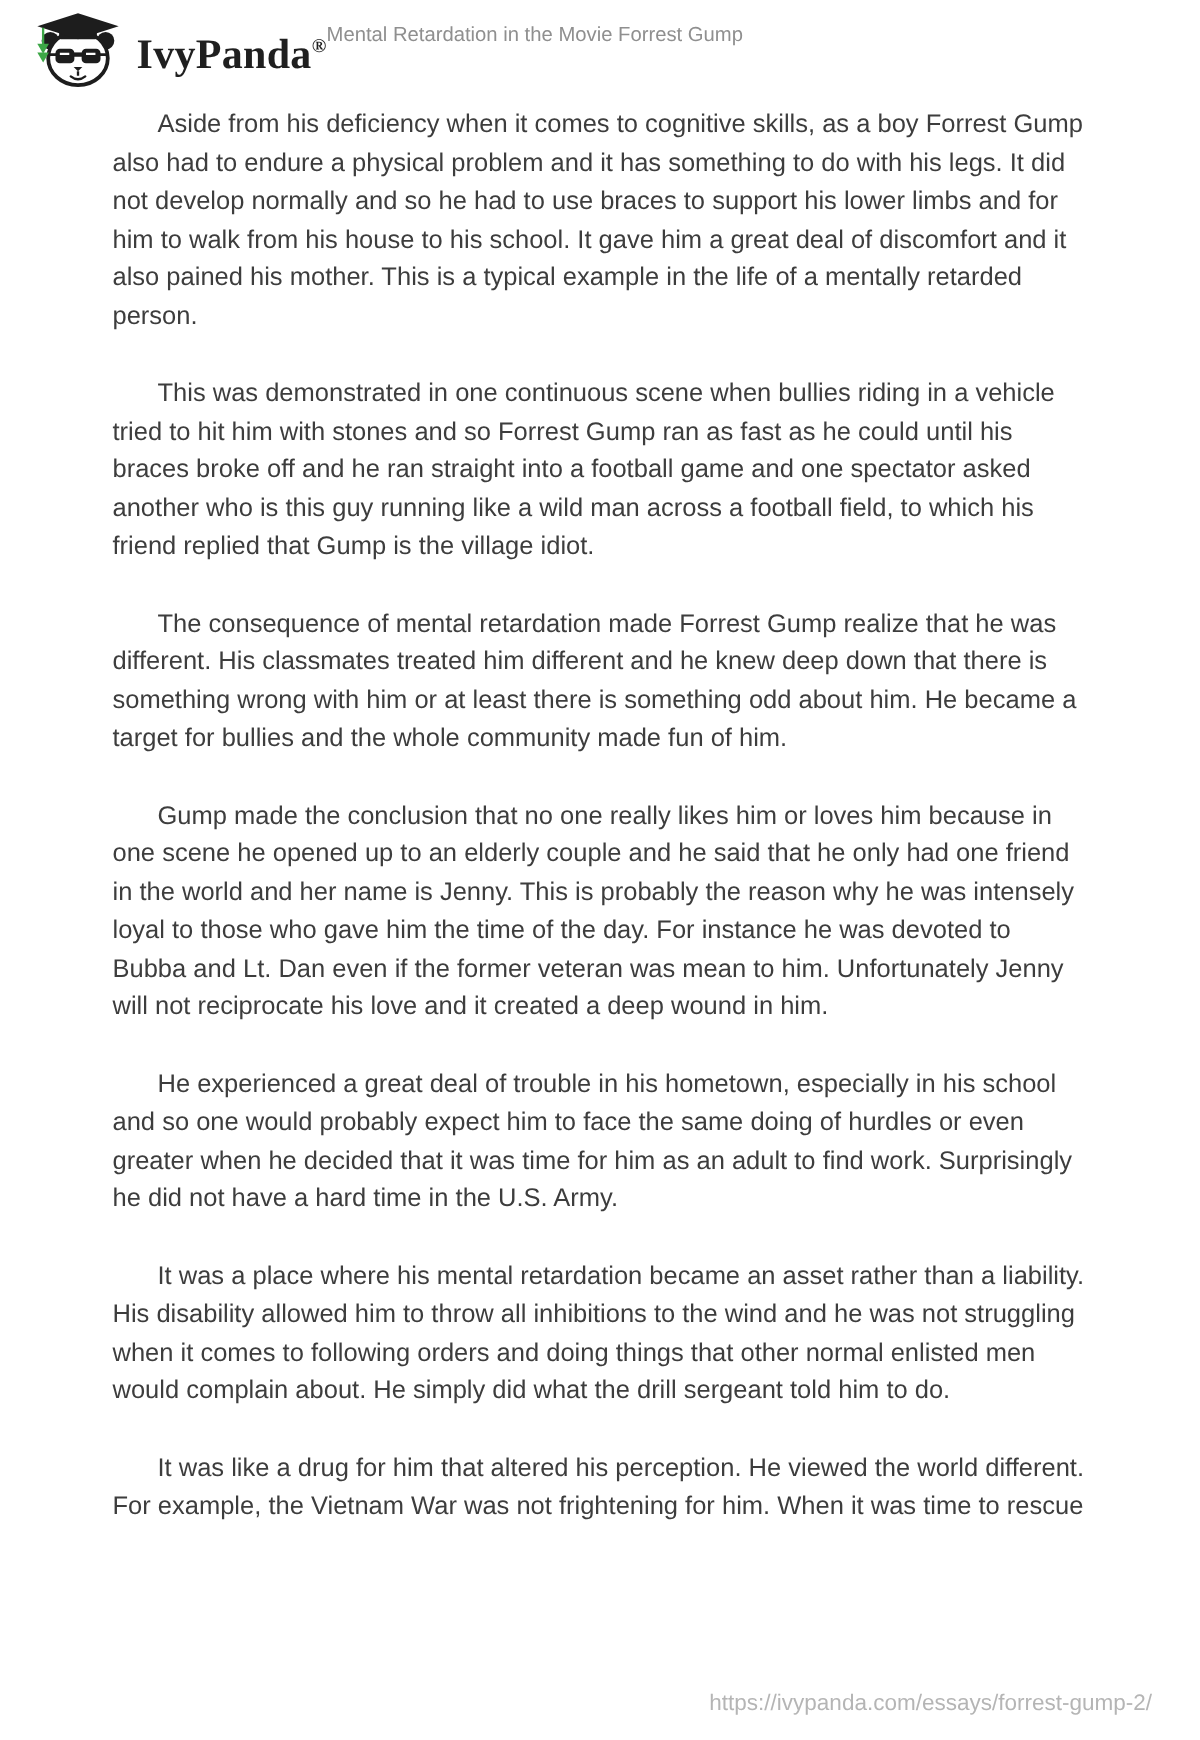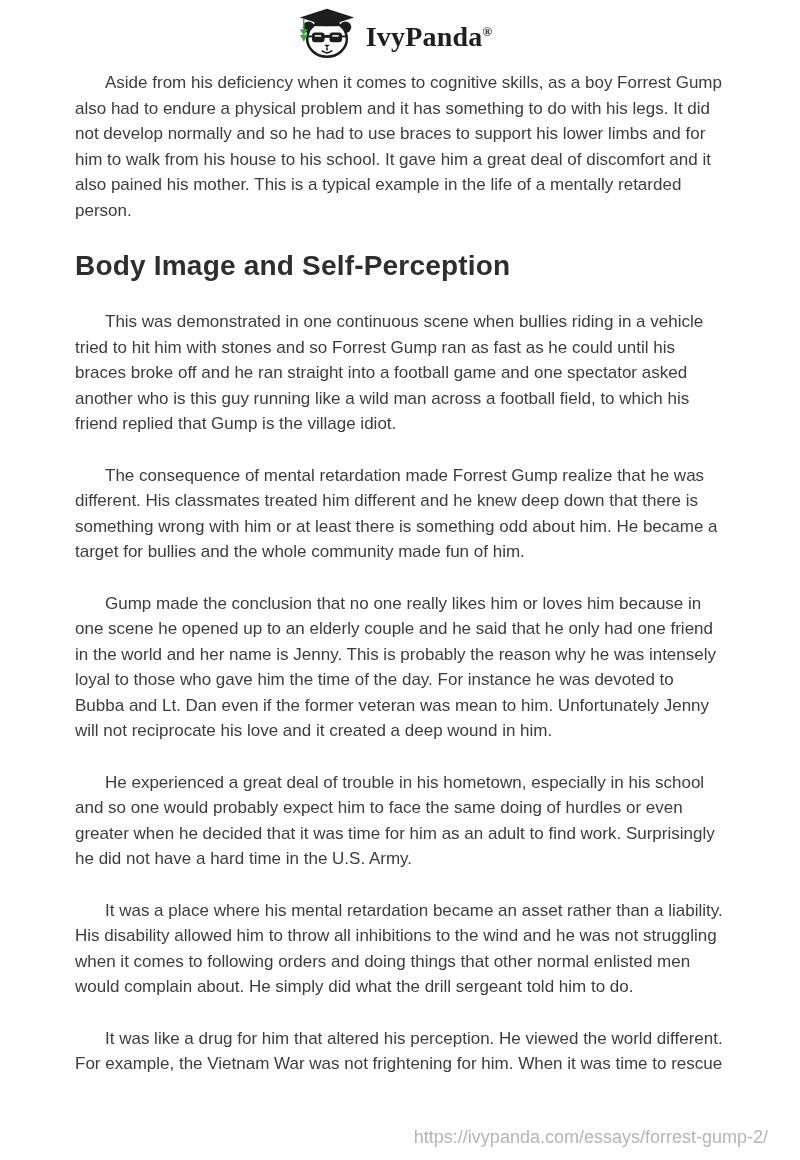--- a/index.html
+++ b/index.html
@@ -11,21 +11,21 @@
     font-family: "Liberation Sans", sans-serif;
   }
   .page {
     width: 800px; height: 1160px;
     background: #ffffff;
     position: relative;
   }
   
   .header {
     display: flex;
-    justify-content: center;
+    justify-content: flex-start;
     align-items: flex-start;
     padding: 6px 33px 0 21px;
     height: 64px;
   }
   .brand {
     display: flex;
     align-items: center;
     gap: 8px;
     cursor: pointer;
   }
@@ -71,21 +71,21 @@
     margin: 14px 0 22px 0;
     letter-spacing: 0.2px;
   }
   
   .footer {
     position: absolute;
     top: 1127px;
     right: 32px;
   }
   .source-url {
-    font-size: 18px;
+    font-size: 15px;
     color: #b5b5b5;
     text-decoration: none;
     cursor: pointer;
   }
 </style>
 </head>
 <body>
 
 <div class="page">
 
@@ -115,26 +115,26 @@
           <line x1="19.5" y1="30" x2="26" y2="30" stroke="#ffffff" stroke-width="1.6"></line>
           <line x1="37.5" y1="30" x2="44" y2="30" stroke="#ffffff" stroke-width="1.6"></line>
 
           <polygon points="32,42 29,39 35,39" fill="#1d1d1d"></polygon>
           <line x1="32" y1="42" x2="32" y2="45" stroke="#1d1d1d" stroke-width="1.6"></line>
           <path d="M27 45.5 Q32 49.5 37 45.5" fill="none" stroke="#1d1d1d" stroke-width="1.6" stroke-linecap="round"></path>
         </svg>
       </span>
       <span class="brand-text"><span>IvyPanda</span><sup>®</sup></span>
     </div>
+    <div class="doc-title">Mental Retardation in the Movie Forrest Gump</div>
   </header>
 
   <main class="content">
     <p>Aside from his deficiency when it comes to cognitive skills, as a boy Forrest Gump also had to endure a physical problem and it has something to do with his legs. It did not develop normally and so he had to use braces to support his lower limbs and for him to walk from his house to his school. It gave him a great deal of discomfort and it also pained his mother. This is a typical example in the life of a mentally retarded person.</p>
 
-    <h2>Body Image and Self-Perception</h2>
     <p>This was demonstrated in one continuous scene when bullies riding in a vehicle tried to hit him with stones and so Forrest Gump ran as fast as he could until his braces broke off and he ran straight into a football game and one spectator asked another who is this guy running like a wild man across a football field, to which his friend replied that Gump is the village idiot.</p>
     <p>The consequence of mental retardation made Forrest Gump realize that he was different. His classmates treated him different and he knew deep down that there is something wrong with him or at least there is something odd about him. He became a target for bullies and the whole community made fun of him.</p>
     <p>Gump made the conclusion that no one really likes him or loves him because in one scene he opened up to an elderly couple and he said that he only had one friend in the world and her name is Jenny. This is probably the reason why he was intensely loyal to those who gave him the time of the day. For instance he was devoted to Bubba and Lt. Dan even if the former veteran was mean to him. Unfortunately Jenny will not reciprocate his love and it created a deep wound in him.</p>
 
     <p>He experienced a great deal of trouble in his hometown, especially in his school and so one would probably expect him to face the same doing of hurdles or even greater when he decided that it was time for him as an adult to find work. Surprisingly he did not have a hard time in the U.S. Army.</p>
     <p>It was a place where his mental retardation became an asset rather than a liability. His disability allowed him to throw all inhibitions to the wind and he was not struggling when it comes to following orders and doing things that other normal enlisted men would complain about. He simply did what the drill sergeant told him to do.</p>
     <p>It was like a drug for him that altered his perception. He viewed the world different. For example, the Vietnam War was not frightening for him. When it was time to rescue</p>
   </main>
 
   <footer class="footer">

